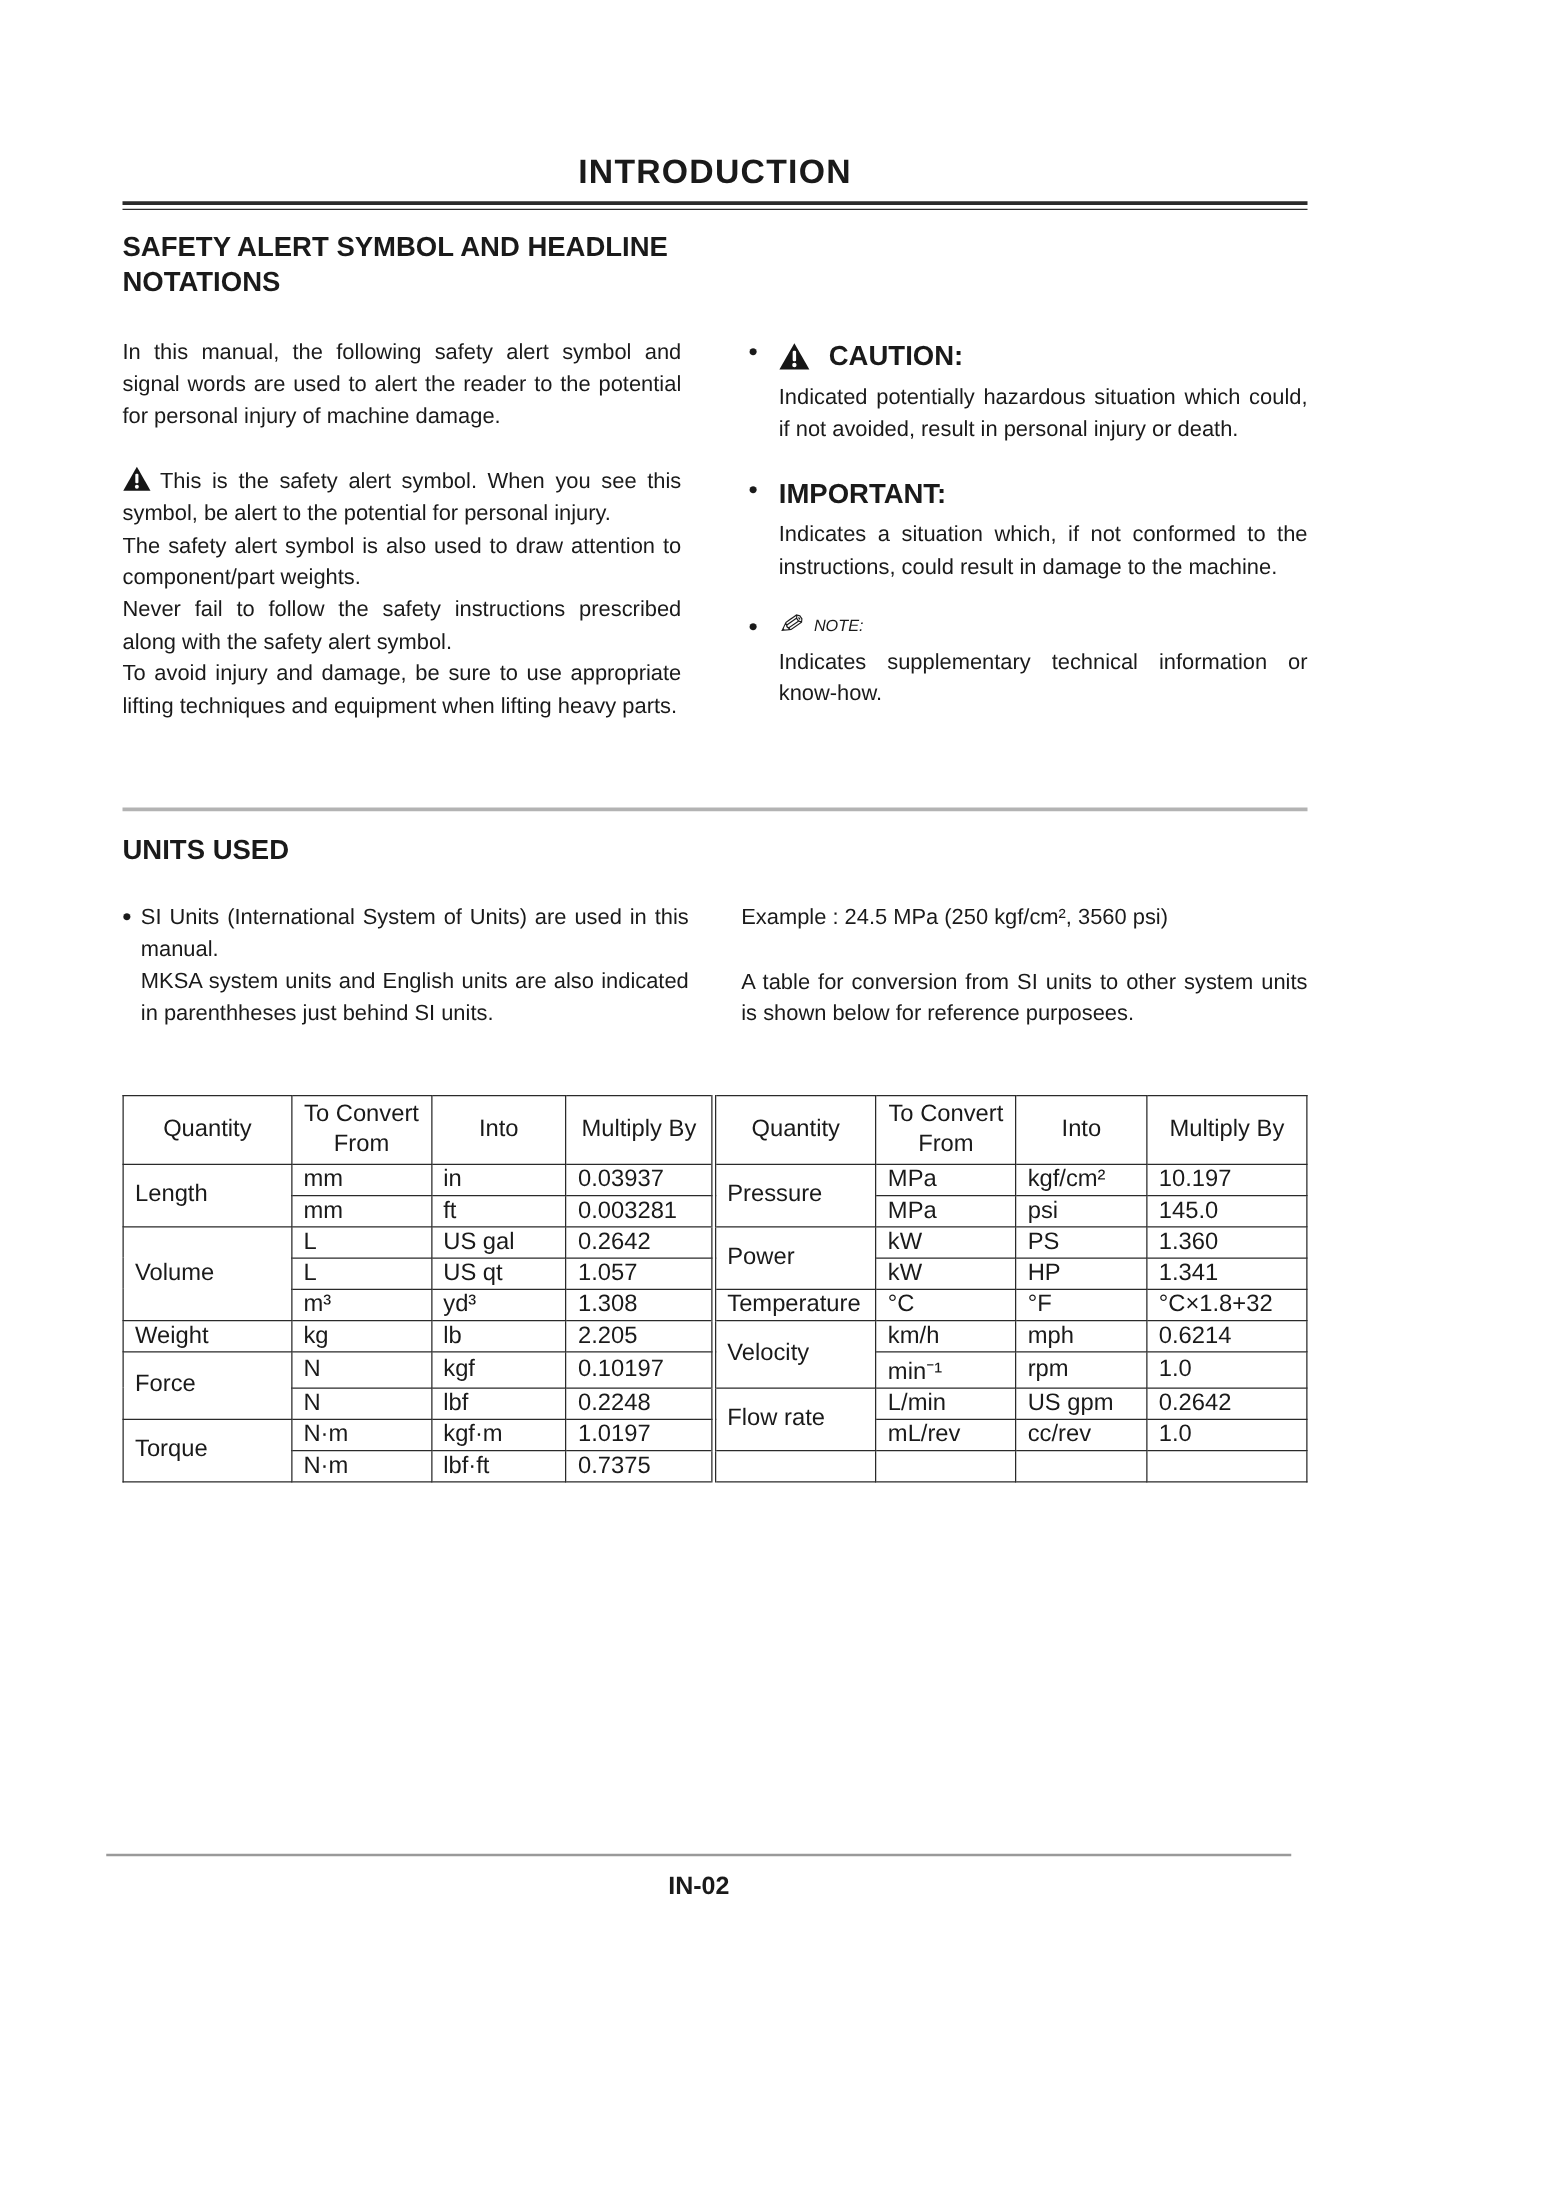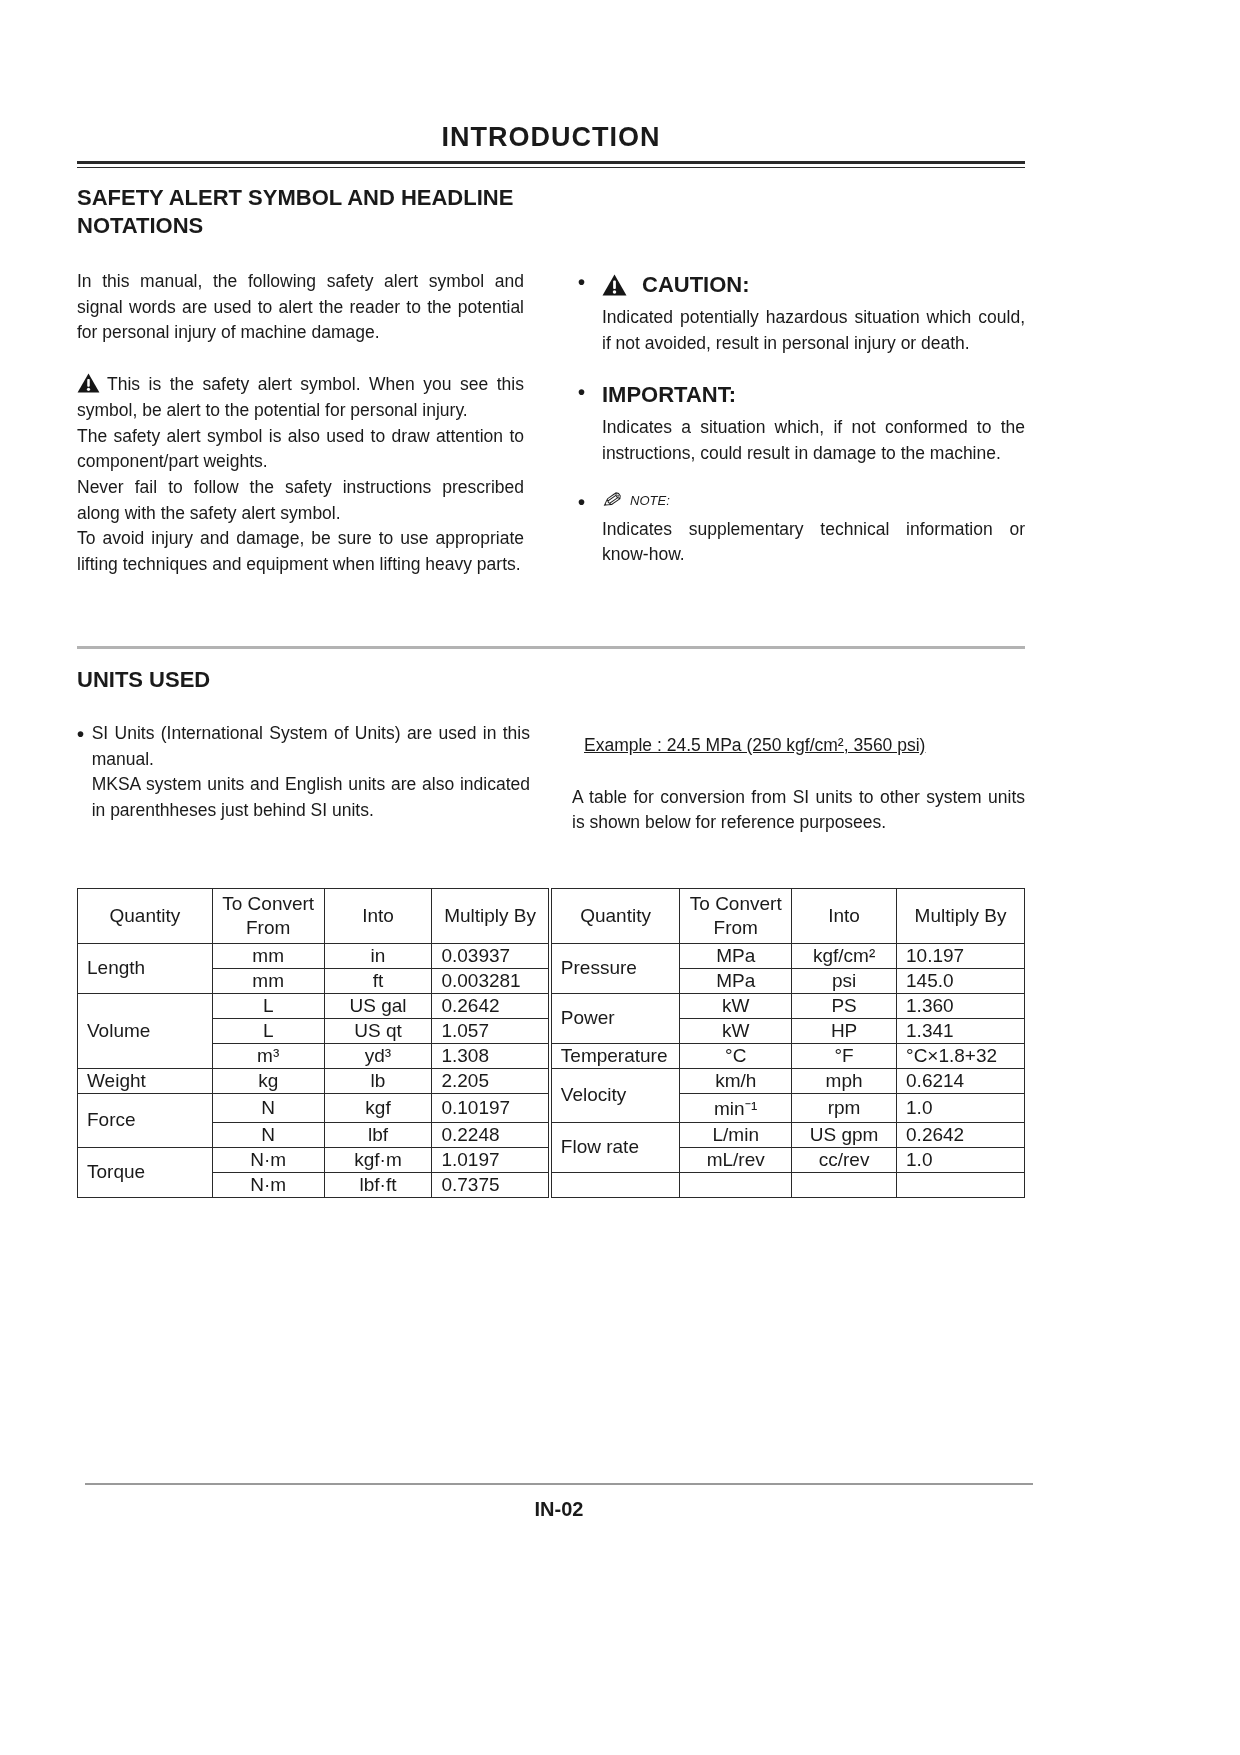--- a/index.html
+++ b/index.html
@@ -7,21 +7,21 @@
   .page {
     position: relative;
     width: 1240px;
     height: 1755px;
     margin: 0 auto;
     background: #ffffff;
     color: #1a1a1a;
     font-family: "Liberation Sans", sans-serif;
     overflow: hidden;
   }
-  .content { position: absolute; left: 77px; top: 0; width: 948px; }
+  .content { position: absolute; left: 98px; top: 0; width: 948px; }
 
   .doc-title {
     margin: 122px 0 0 0;
     text-align: center;
     font-size: 27px;
     font-weight: bold;
     letter-spacing: 1px;
   }
   .title-rule {
     margin-top: 8px;
@@ -56,41 +56,41 @@
   .pencil-icon { font-size: 24px; line-height: 1; display: inline-block; transform: scaleX(-1) rotate(-10deg); }
 
   .gray-rule { margin-top: 56px; border-top: 3px solid #b3b3b3; }
 
   .units-heading { margin: 18px 0 0 0; font-size: 22px; font-weight: bold; }
   .units-cols { display: flex; gap: 42px; margin-top: 28px; }
   .units-col { width: 453px; font-size: 17.5px; line-height: 1.47; }
   .units-left { display: flex; }
   .units-left .bullet { width: 24px; font-size: 20px; font-weight: bold; line-height: 1.3; }
   .units-left p { margin: 0; text-align: justify; }
-  .units-col .example { margin: 12px; text-decoration: underline; }
+  .units-col .example { margin: 0; }
   .units-col .conv-note { margin: 26px 0 0 0; text-align: justify; }
 
   table.conv {
     border-collapse: collapse;
     width: 100%;
     margin-top: 52px;
     font-size: 19px;
   }
   table.conv th, table.conv td { border: 1px solid #2a2a2a; }
   table.conv th {
     font-weight: normal;
     text-align: center;
     padding: 3px 6px;
     height: 52px;
     line-height: 1.25;
     vertical-align: middle;
   }
   table.conv td { height: 25px; padding: 1px 9px; vertical-align: middle; }
   td.q { text-align: left; }
-  td.c { text-align: center; }
+  td.c { text-align: left; }
   td.by { text-align: left; }
   .dl { border-left: 4px double #2a2a2a !important; }
 
   .footer {
     position: absolute;
     left: 85px;
     top: 1483px;
     width: 948px;
     border-top: 2px solid #9a9a9a;
     text-align: center;

